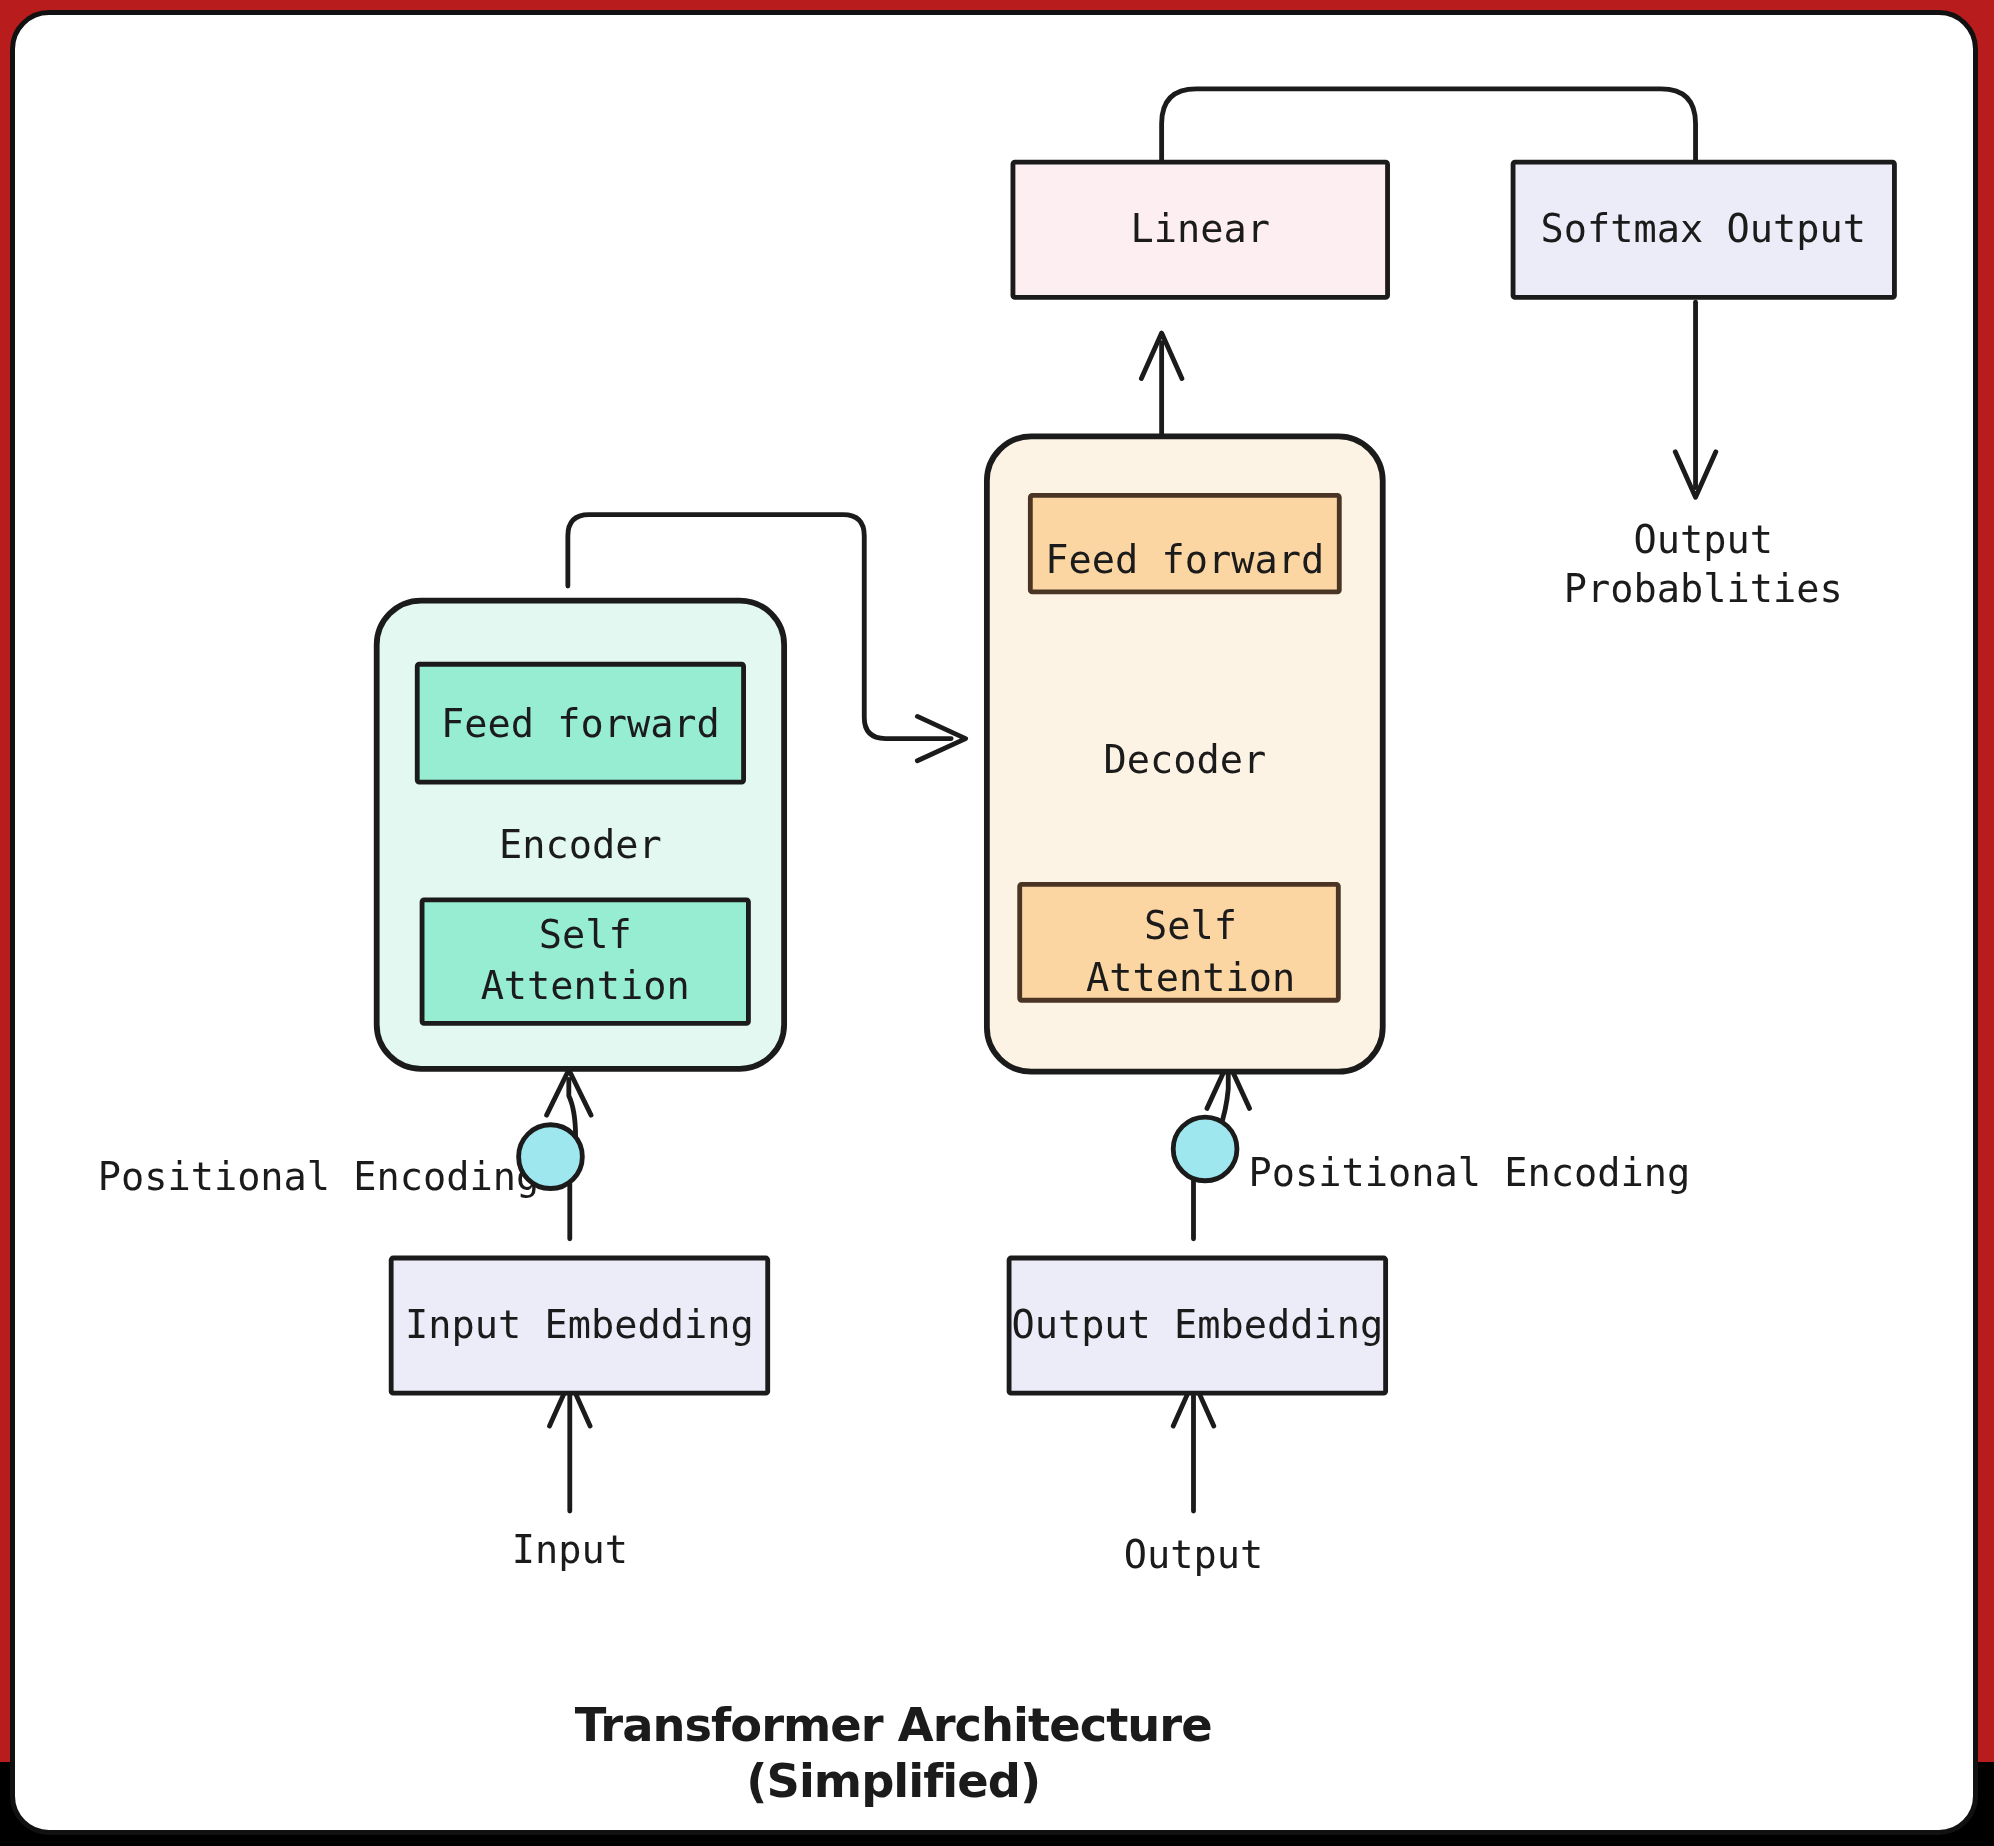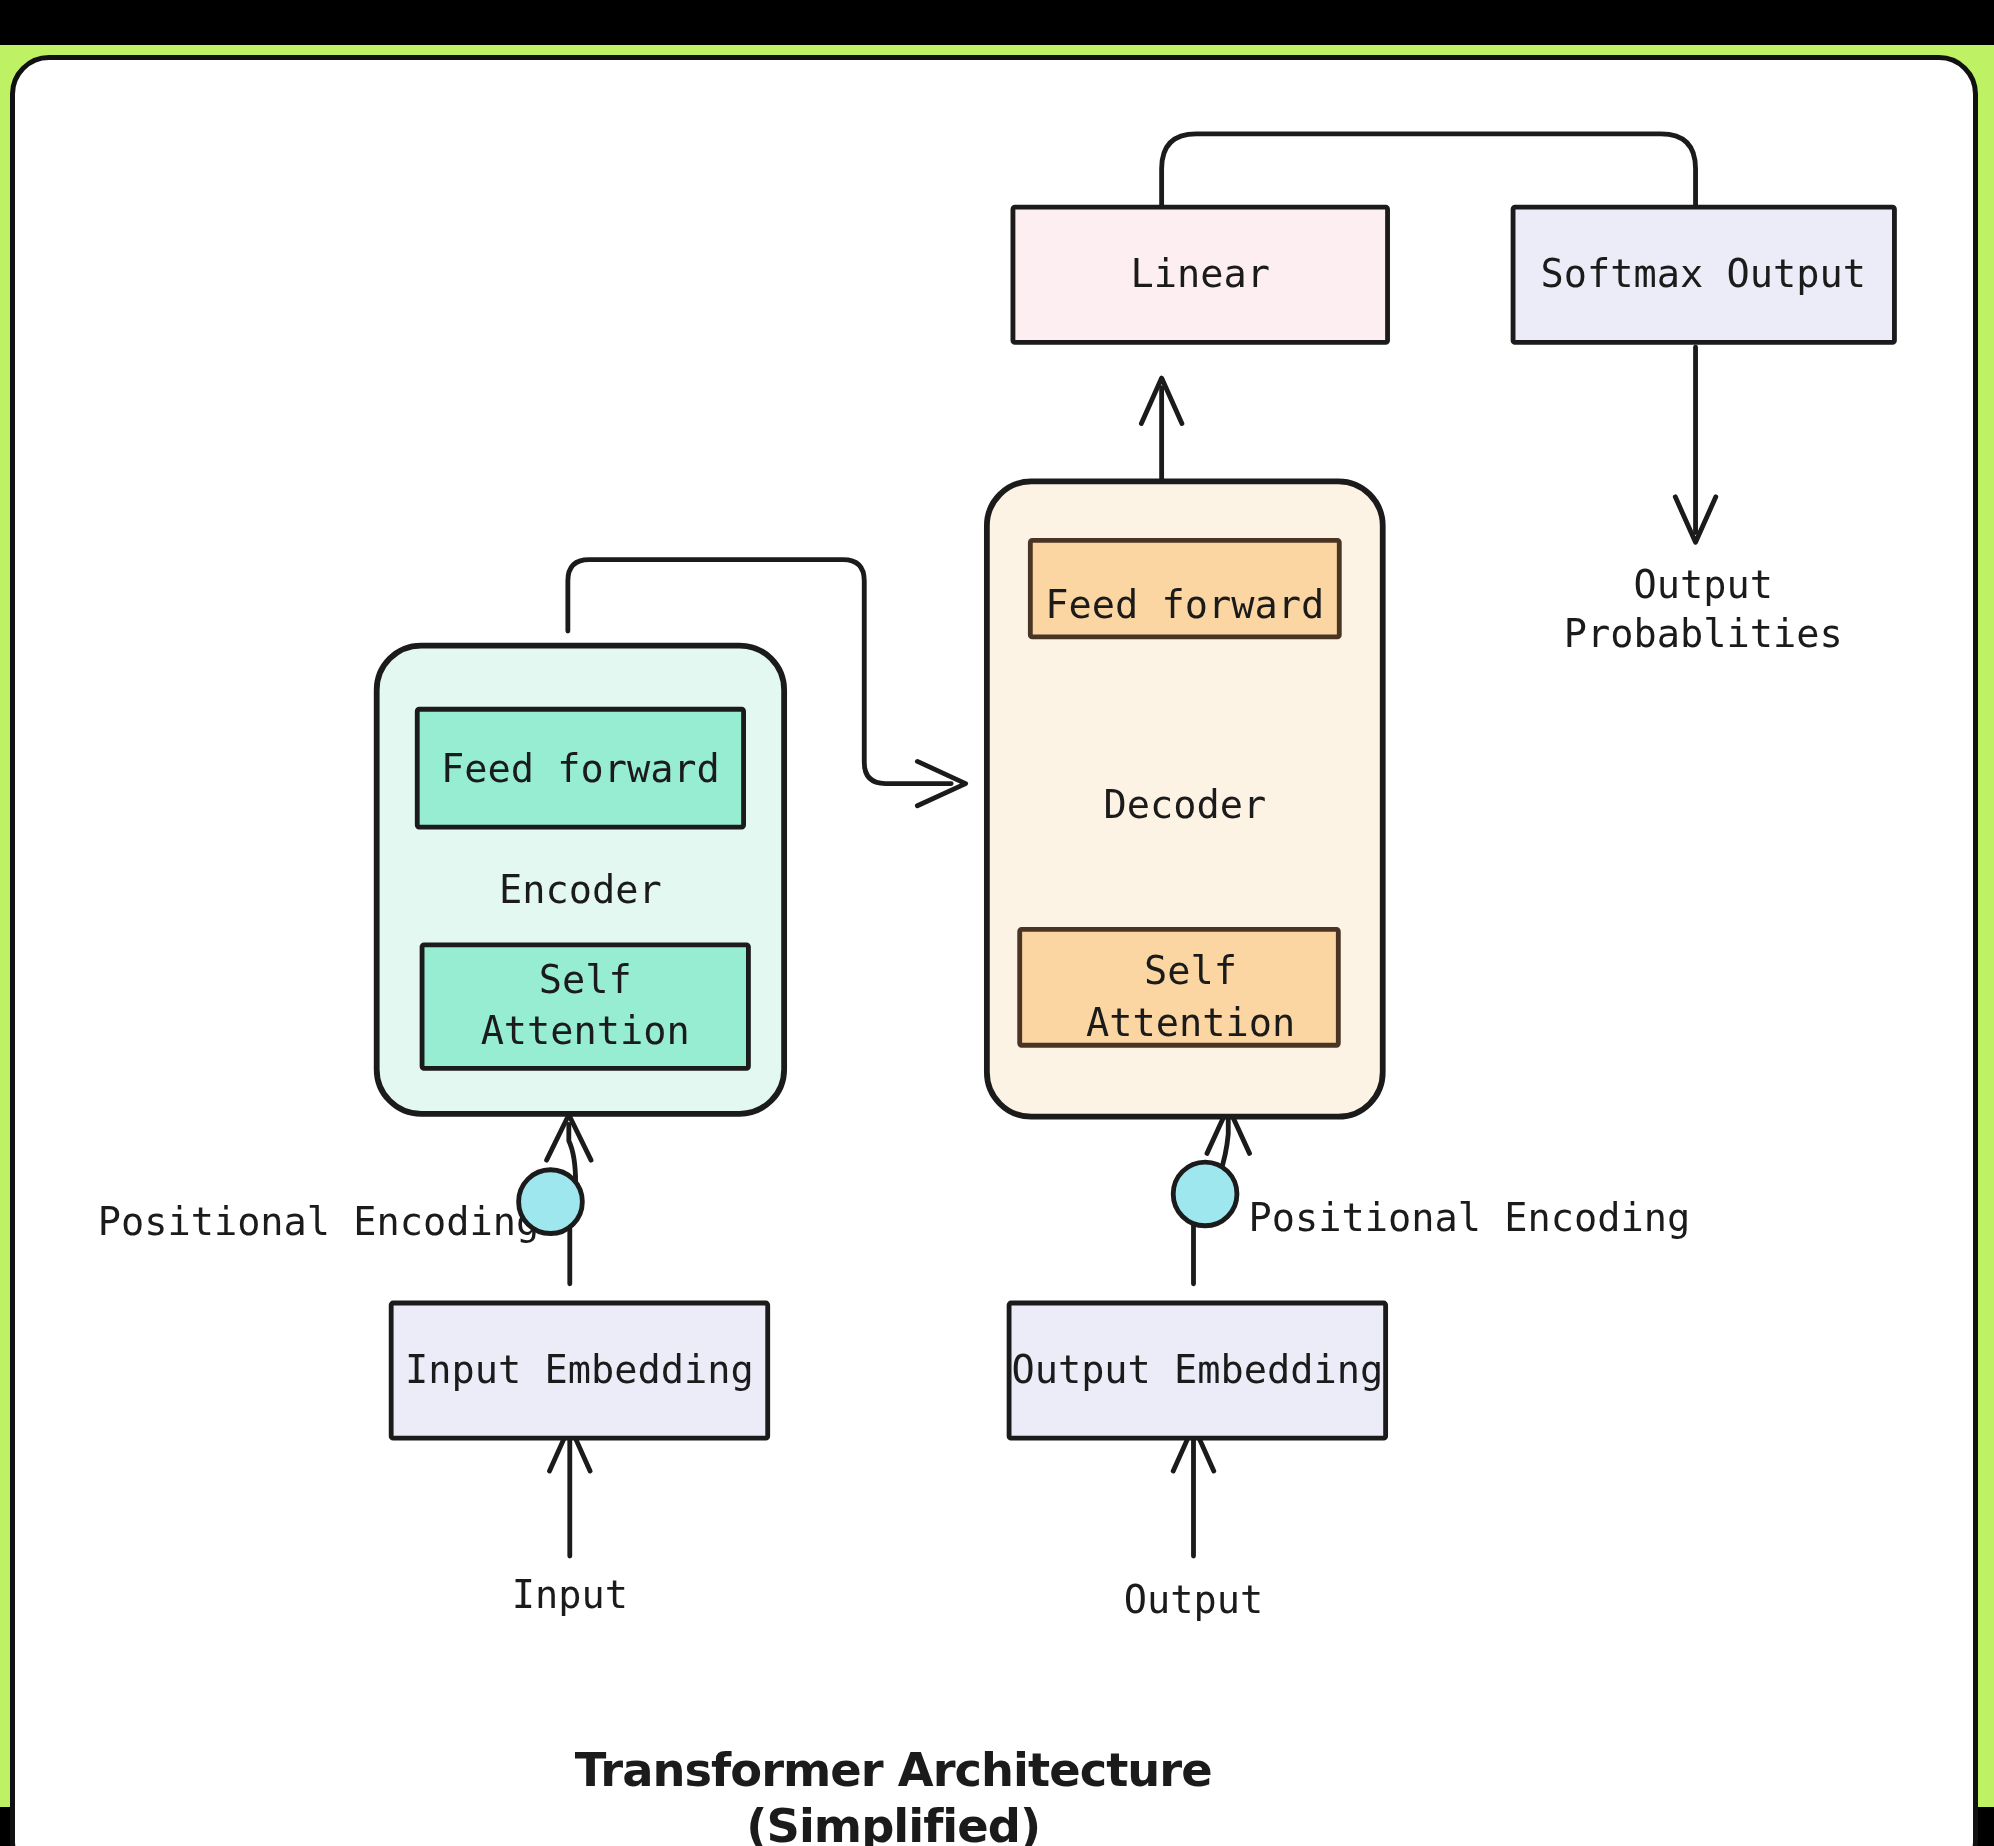--- a/index.html
+++ b/index.html
@@ -10,22 +10,21 @@
   body {
     width: 1995px;
     height: 1846px;
     overflow: hidden;
     font-family: "DejaVu Sans Mono", monospace;
   }
   #canvas {
     position: relative;
     width: 1995px;
     height: 1762px;
-    background: #bef264;
-    margin-top: 45px;
+    background: #b91c1c;
   }
   #frame {
     position: absolute;
     left: 9.7px;
     top: 9.7px;
     width: 1968px;
     height: 1825px;
     background: #ffffff;
     border: 5.8px solid #111111;
     border-radius: 39px;

